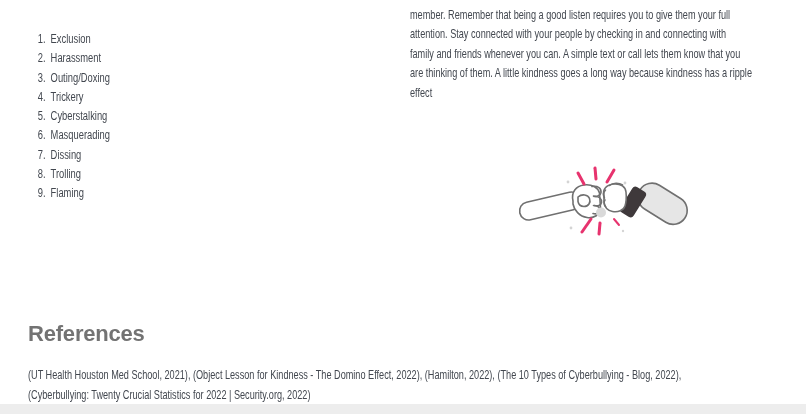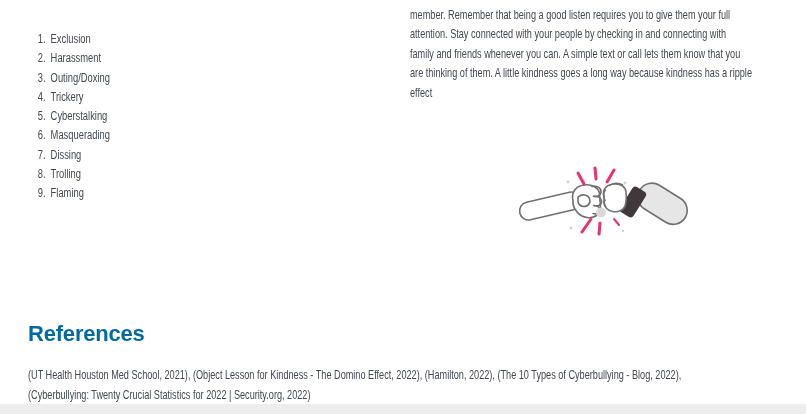--- a/index.html
+++ b/index.html
@@ -47,21 +47,21 @@
   }
 
   
   .refs-heading {
     position: absolute;
     left: 28px; top: 320px;
     margin: 0;
     font-size: 22px;
     font-weight: 700;
     line-height: 28px;
-    color: #0369a1;
+    color: #737373;
     letter-spacing: -0.2px;
   }
   .refs-text {
     position: absolute;
     left: 28px; top: 366px;
     font-size: 12.2px;
     line-height: 19.9px;
     color: #42474f;
     transform: scaleX(0.75);
     transform-origin: 0 0;

